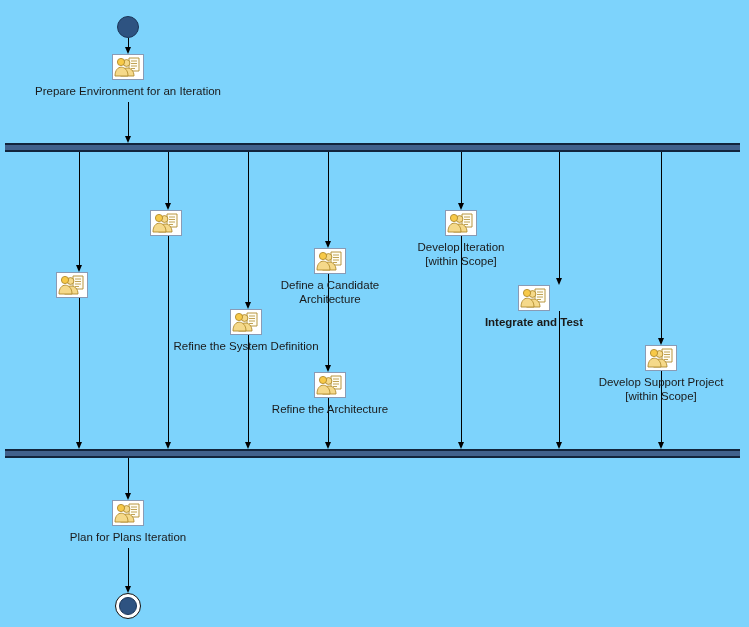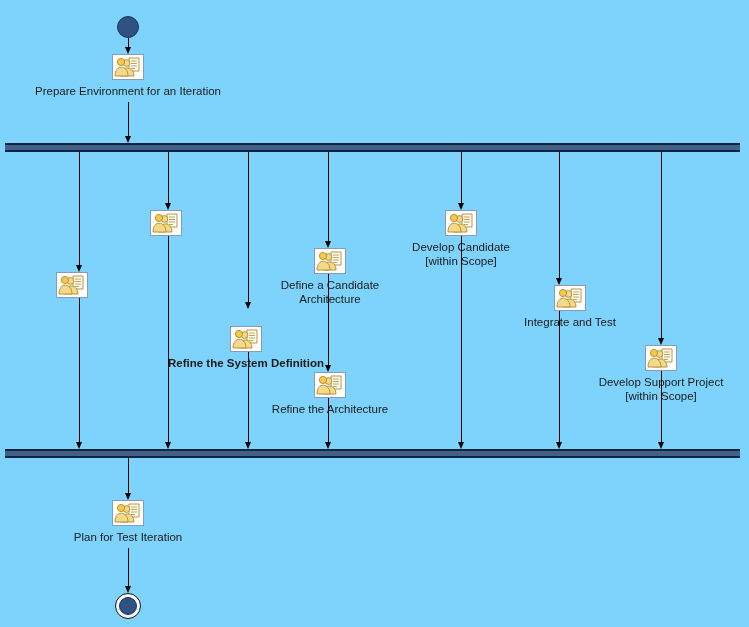--- a/index.html
+++ b/index.html
@@ -182,21 +182,21 @@
           <line x1="19" y1="7" x2="25" y2="7" stroke="#b08b2e" stroke-width="0.8"></line>
           <line x1="19" y1="9.5" x2="25" y2="9.5" stroke="#b08b2e" stroke-width="0.8"></line>
           <line x1="19" y1="12" x2="25" y2="12" stroke="#b08b2e" stroke-width="0.8"></line>
           <line x1="19" y1="14.5" x2="23" y2="14.5" stroke="#b08b2e" stroke-width="0.8"></line>
           <circle cx="14.5" cy="9" r="3.4" fill="#f5d98a" stroke="#b08b2e" stroke-width="0.9"></circle>
           <path d="M8.5 22 C8.5 16.5 12 14 15 14 C18.5 14 22 16.5 22 22 Z" fill="#f5d98a" stroke="#b08b2e" stroke-width="0.9"></path>
           <circle cx="9" cy="8" r="3.6" fill="#f7c948" stroke="#b08b2e" stroke-width="0.9"></circle>
           <path d="M3 22 C3 16 6 13.2 9.2 13.2 C12.6 13.2 16 16 16 22 Z" fill="#f5d98a" stroke="#b08b2e" stroke-width="0.9"></path>
         </svg></span>
     </div>
-    <div class="activity" style="left: 136px; top: 326px; width: 220px; font-weight: bold;">
+    <div class="activity" style="left: 136px; top: 309px; width: 220px;">
       <span class="activity-icon"><svg viewBox="0 0 32 26" width="32" height="26" xmlns="http://www.w3.org/2000/svg">
           <rect x="0.5" y="0.5" width="31" height="25" fill="#ffffff" stroke="#8a9bb5" stroke-width="1"></rect>
           <path d="M17 4 L27 4 L27 17 L17 17 Z" fill="#fffdf2" stroke="#b08b2e" stroke-width="0.9"></path>
           <line x1="19" y1="7" x2="25" y2="7" stroke="#b08b2e" stroke-width="0.8"></line>
           <line x1="19" y1="9.5" x2="25" y2="9.5" stroke="#b08b2e" stroke-width="0.8"></line>
           <line x1="19" y1="12" x2="25" y2="12" stroke="#b08b2e" stroke-width="0.8"></line>
           <line x1="19" y1="14.5" x2="23" y2="14.5" stroke="#b08b2e" stroke-width="0.8"></line>
           <circle cx="14.5" cy="9" r="3.4" fill="#f5d98a" stroke="#b08b2e" stroke-width="0.9"></circle>
           <path d="M8.5 22 C8.5 16.5 12 14 15 14 C18.5 14 22 16.5 22 22 Z" fill="#f5d98a" stroke="#b08b2e" stroke-width="0.9"></path>
           <circle cx="9" cy="8" r="3.6" fill="#f7c948" stroke="#b08b2e" stroke-width="0.9"></circle>
@@ -241,24 +241,24 @@
           <path d="M17 4 L27 4 L27 17 L17 17 Z" fill="#fffdf2" stroke="#b08b2e" stroke-width="0.9"></path>
           <line x1="19" y1="7" x2="25" y2="7" stroke="#b08b2e" stroke-width="0.8"></line>
           <line x1="19" y1="9.5" x2="25" y2="9.5" stroke="#b08b2e" stroke-width="0.8"></line>
           <line x1="19" y1="12" x2="25" y2="12" stroke="#b08b2e" stroke-width="0.8"></line>
           <line x1="19" y1="14.5" x2="23" y2="14.5" stroke="#b08b2e" stroke-width="0.8"></line>
           <circle cx="14.5" cy="9" r="3.4" fill="#f5d98a" stroke="#b08b2e" stroke-width="0.9"></circle>
           <path d="M8.5 22 C8.5 16.5 12 14 15 14 C18.5 14 22 16.5 22 22 Z" fill="#f5d98a" stroke="#b08b2e" stroke-width="0.9"></path>
           <circle cx="9" cy="8" r="3.6" fill="#f7c948" stroke="#b08b2e" stroke-width="0.9"></circle>
           <path d="M3 22 C3 16 6 13.2 9.2 13.2 C12.6 13.2 16 16 16 22 Z" fill="#f5d98a" stroke="#b08b2e" stroke-width="0.9"></path>
         </svg></span>
-      <div class="activity-label">Develop Candidate
+      <div class="activity-label">Develop Iteration
 [within Scope]</div>
     </div>
-    <div class="activity" style="left: 460px; top: 285px; width: 220px;">
+    <div class="activity" style="left: 424px; top: 285px; width: 220px; font-weight: bold;">
       <span class="activity-icon"><svg viewBox="0 0 32 26" width="32" height="26" xmlns="http://www.w3.org/2000/svg">
           <rect x="0.5" y="0.5" width="31" height="25" fill="#ffffff" stroke="#8a9bb5" stroke-width="1"></rect>
           <path d="M17 4 L27 4 L27 17 L17 17 Z" fill="#fffdf2" stroke="#b08b2e" stroke-width="0.9"></path>
           <line x1="19" y1="7" x2="25" y2="7" stroke="#b08b2e" stroke-width="0.8"></line>
           <line x1="19" y1="9.5" x2="25" y2="9.5" stroke="#b08b2e" stroke-width="0.8"></line>
           <line x1="19" y1="12" x2="25" y2="12" stroke="#b08b2e" stroke-width="0.8"></line>
           <line x1="19" y1="14.5" x2="23" y2="14.5" stroke="#b08b2e" stroke-width="0.8"></line>
           <circle cx="14.5" cy="9" r="3.4" fill="#f5d98a" stroke="#b08b2e" stroke-width="0.9"></circle>
           <path d="M8.5 22 C8.5 16.5 12 14 15 14 C18.5 14 22 16.5 22 22 Z" fill="#f5d98a" stroke="#b08b2e" stroke-width="0.9"></path>
           <circle cx="9" cy="8" r="3.6" fill="#f7c948" stroke="#b08b2e" stroke-width="0.9"></circle>
@@ -288,15 +288,15 @@
           <path d="M17 4 L27 4 L27 17 L17 17 Z" fill="#fffdf2" stroke="#b08b2e" stroke-width="0.9"></path>
           <line x1="19" y1="7" x2="25" y2="7" stroke="#b08b2e" stroke-width="0.8"></line>
           <line x1="19" y1="9.5" x2="25" y2="9.5" stroke="#b08b2e" stroke-width="0.8"></line>
           <line x1="19" y1="12" x2="25" y2="12" stroke="#b08b2e" stroke-width="0.8"></line>
           <line x1="19" y1="14.5" x2="23" y2="14.5" stroke="#b08b2e" stroke-width="0.8"></line>
           <circle cx="14.5" cy="9" r="3.4" fill="#f5d98a" stroke="#b08b2e" stroke-width="0.9"></circle>
           <path d="M8.5 22 C8.5 16.5 12 14 15 14 C18.5 14 22 16.5 22 22 Z" fill="#f5d98a" stroke="#b08b2e" stroke-width="0.9"></path>
           <circle cx="9" cy="8" r="3.6" fill="#f7c948" stroke="#b08b2e" stroke-width="0.9"></circle>
           <path d="M3 22 C3 16 6 13.2 9.2 13.2 C12.6 13.2 16 16 16 22 Z" fill="#f5d98a" stroke="#b08b2e" stroke-width="0.9"></path>
         </svg></span>
-      <div class="activity-label">Plan for Test Iteration</div>
+      <div class="activity-label">Plan for Plans Iteration</div>
     </div>
   </div>
 
 </body></html>

